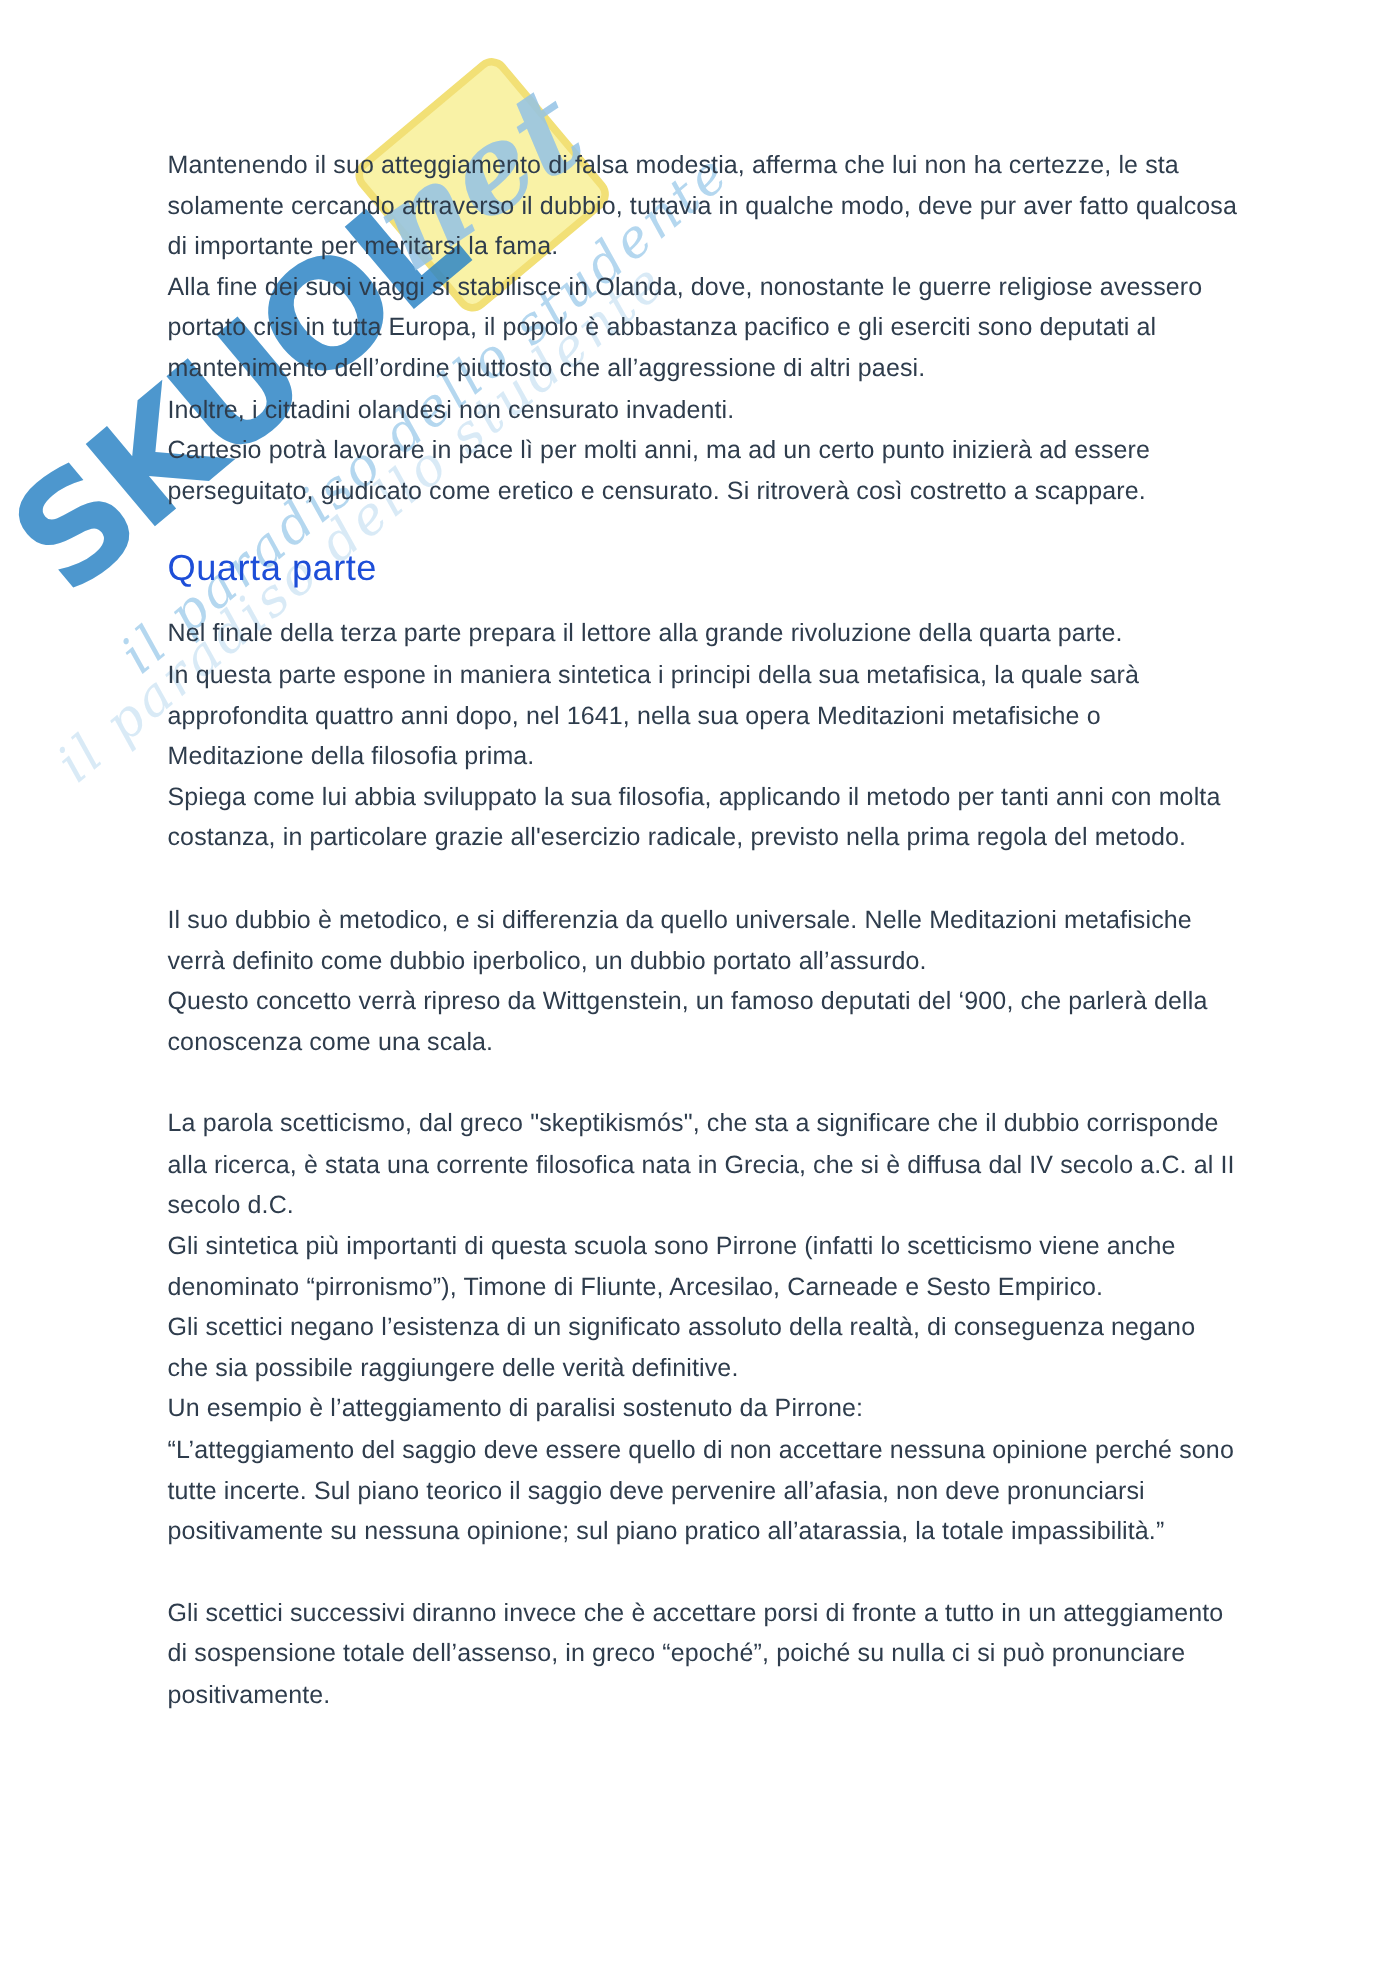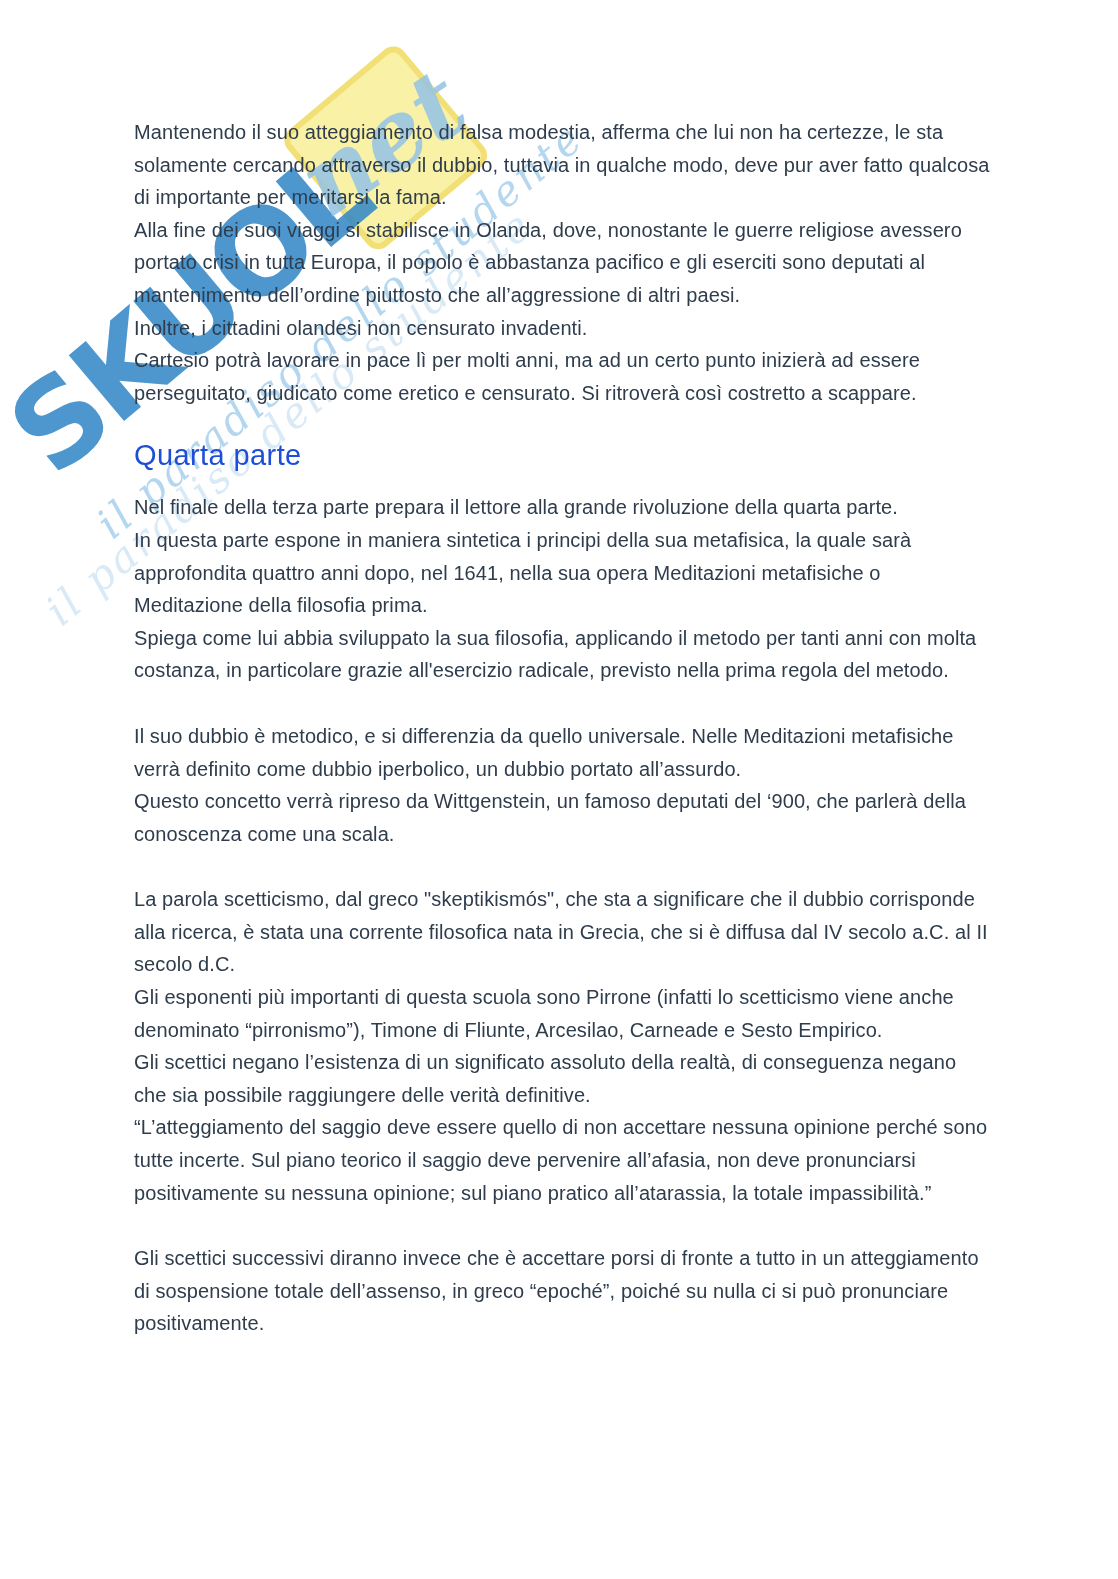--- a/index.html
+++ b/index.html
@@ -137,22 +137,23 @@
         <span class="line">Spiega come lui abbia sviluppato la sua filosofia, applicando il metodo per tanti anni con molta costanza, in particolare grazie all'esercizio radicale, previsto nella prima regola del metodo.</span>
       </p>
       <div class="spacer"></div>
       <p class="para">
         <span class="line">Il suo dubbio è metodico, e si differenzia da quello universale. Nelle Meditazioni metafisiche verrà definito come dubbio iperbolico, un dubbio portato all’assurdo.</span>
         <span class="line">Questo concetto verrà ripreso da Wittgenstein, un famoso deputati del ‘900, che parlerà della conoscenza come una scala.</span>
       </p>
       <div class="spacer"></div>
       <p class="para">
         <span class="line">La parola scetticismo, dal greco "skeptikismós", che sta a significare che il dubbio corrisponde alla ricerca, è stata una corrente filosofica nata in Grecia, che si è diffusa dal IV secolo a.C. al II secolo d.C.</span>
-        <span class="line">Gli esponenti più importanti di questa scuola sono Pirrone (infatti lo scetticismo viene anche denominato “pirronismo”), Timone di Fliunte, Arcesilao, Carneade e Sesto Empirico.</span>
+        <span class="line">Gli sintetica più importanti di questa scuola sono Pirrone (infatti lo scetticismo viene anche denominato “pirronismo”), Timone di Fliunte, Arcesilao, Carneade e Sesto Empirico.</span>
         <span class="line">Gli scettici negano l’esistenza di un significato assoluto della realtà, di conseguenza negano che sia possibile raggiungere delle verità definitive.</span>
+        <span class="line">Un esempio è l’atteggiamento di paralisi sostenuto da Pirrone:</span>
       </p>
       <p class="para italic">
         <span class="line">“L’atteggiamento del saggio deve essere quello di non accettare nessuna opinione perché sono tutte incerte. Sul piano teorico il saggio deve pervenire all’afasia, non deve pronunciarsi positivamente su nessuna opinione; sul piano pratico all’atarassia, la totale impassibilità.”</span>
       </p>
       <div class="spacer"></div>
       <p class="para">
         <span class="line">Gli scettici successivi diranno invece che è accettare porsi di fronte a tutto in un atteggiamento di sospensione totale dell’assenso, in greco “epoché”, poiché su nulla ci si può pronunciare positivamente.</span>
       </p>
     </main>
 

